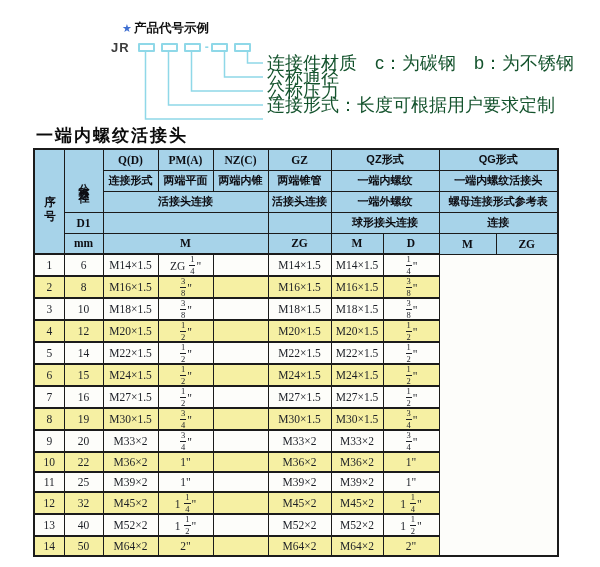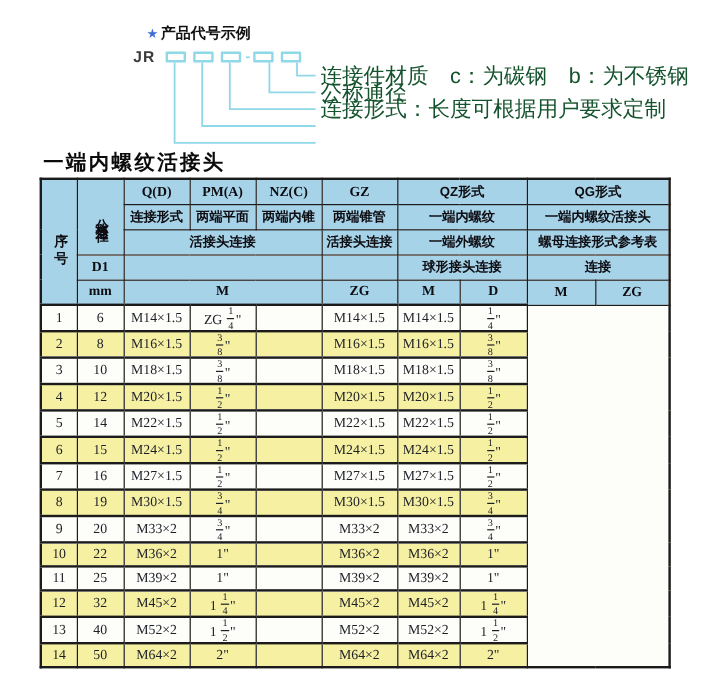--- a/index.html
+++ b/index.html
@@ -72,20 +72,21 @@
     <polyline points="247.5,52 247.5,63 263,63" fill="none" stroke="#8fd8e8" stroke-width="1.5"></polyline>
     <polyline points="224.5,52 224.5,77 263,77" fill="none" stroke="#8fd8e8" stroke-width="1.5"></polyline>
     <polyline points="191.5,52 191.5,91 263,91" fill="none" stroke="#8fd8e8" stroke-width="1.5"></polyline>
     <polyline points="168.5,52 168.5,105 263,105" fill="none" stroke="#8fd8e8" stroke-width="1.5"></polyline>
     <polyline points="145.5,52 145.5,119 263,119" fill="none" stroke="#8fd8e8" stroke-width="1.5"></polyline>
   </svg>
 
   <div class="diagram-labels">
     <div class="diagram-label">连接件材质　c：为碳钢　b：为不锈钢</div>
     <div class="diagram-label">公称通径</div>
+    <div class="diagram-label">公称压力</div>
     <div class="diagram-label">连接形式：长度可根据用户要求定制</div>
   </div>
 
   <div class="table-title">一端内螺纹活接头</div>
 
   <table class="ref">
     <colgroup>
       <col style="width:30px">
         <col style="width:39px">
         <col style="width:55px">

